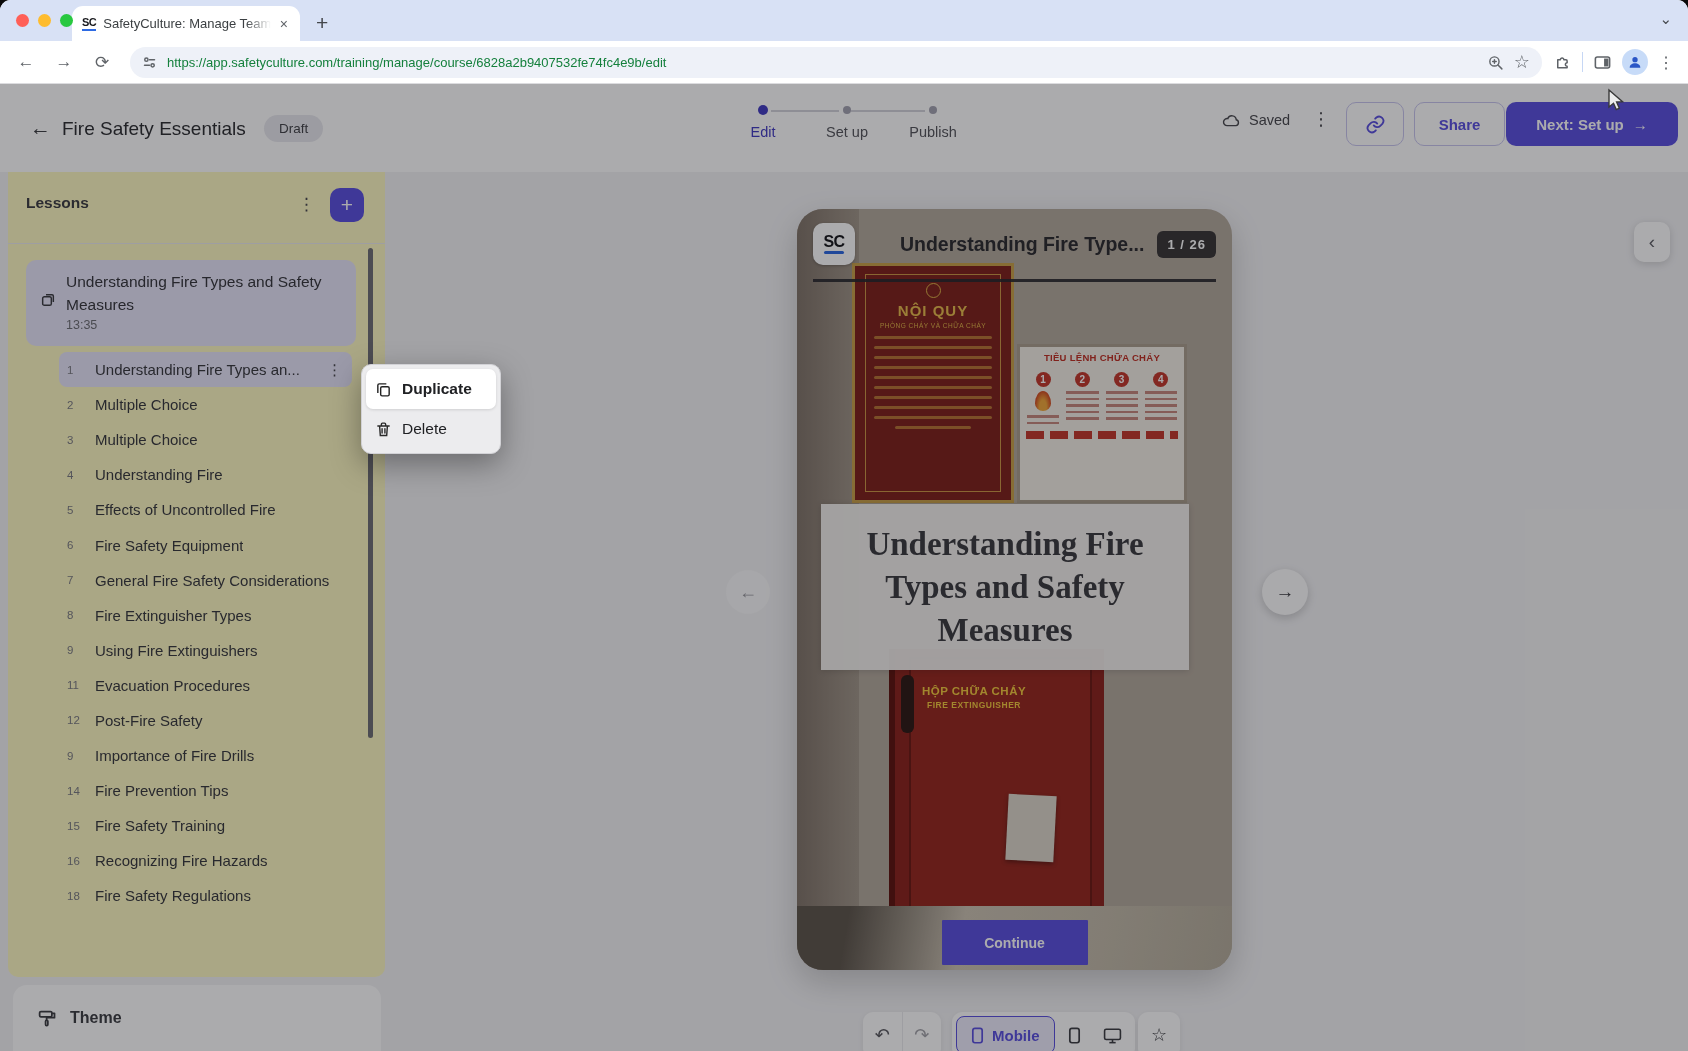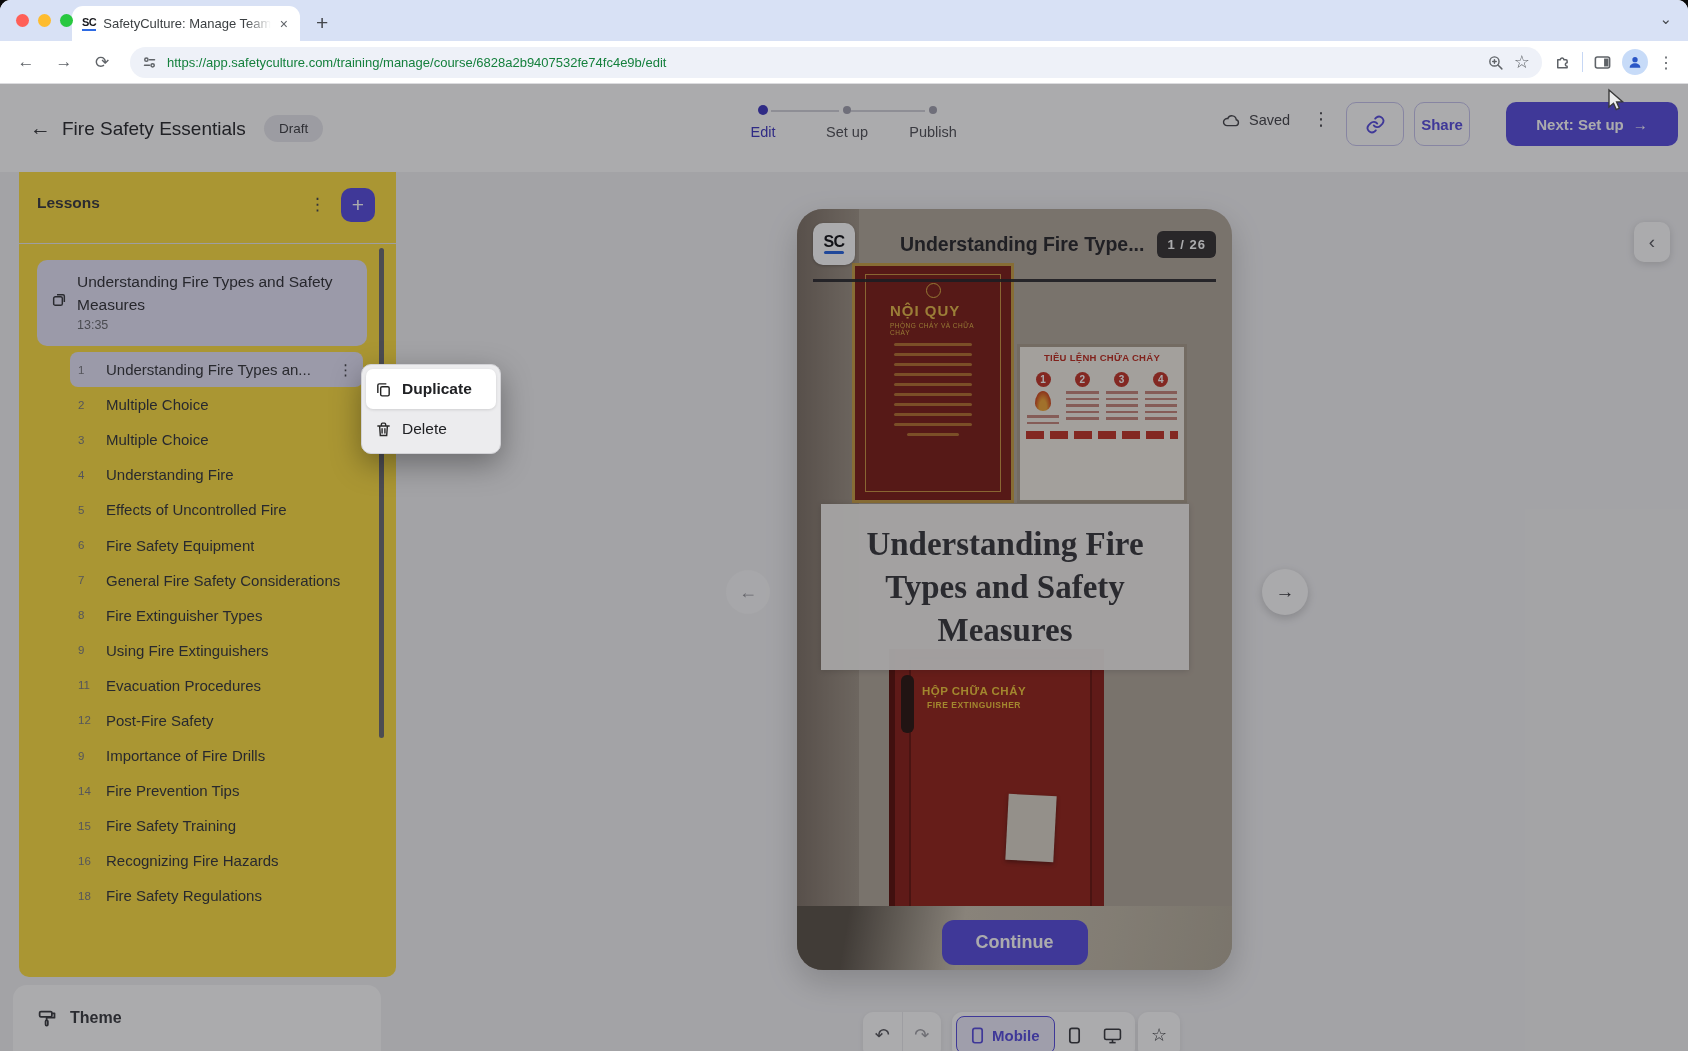--- a/index.html
+++ b/index.html
@@ -46,25 +46,25 @@
   .step-dot { position:absolute; border-radius:50%; }
   .step-line { position:absolute; top:3.5px; height:2px; background:#d3d3db; }
   .step-label { position:absolute; top:18px; transform:translateX(-50%); font-size:14.5px; color:#55565c; }
   .step-label.active { color:#443dc2; }
 
   .saved-wrap { position:absolute; left:1222px; top:28px; display:flex; align-items:center; gap:8px;
                 color:#4a4a4f; font-size:14.5px; }
   .hdr-kebab { position:absolute; left:1312px; top:24px; font-size:18px; color:#4a4a4f; letter-spacing:1px;}
   .btn { display:flex; align-items:center; justify-content:center; border-radius:10px; font-size:15px; font-weight:600; }
   .btn-link { position:absolute; left:1346px; top:18px; width:58px; height:44px; border:1.5px solid #c9c6ef; color:#5b51e0; background:#fff;}
-  .btn-share { position:absolute; left:1414px; top:18px; width:56px; height:44px; border:1.5px solid #c9c6ef; color:#5b51e0; background:#fff;}
+  .btn-share { position:absolute; left:1414px; top:18px; width:91px; height:44px; border:1.5px solid #c9c6ef; color:#5b51e0; background:#fff;}
   .btn-next { position:absolute; left:1506px; top:18px; width:172px; height:44px; background:#5b51e0; color:#fff; gap:9px; }
 
   
-  .sidebar { position:absolute; left:19px; top:88px; width:377px; height:805px; background:#fde047;
+  .sidebar { position:absolute; left:8px; top:88px; width:377px; height:805px; background:#fef9c3;
              overflow:hidden; border-radius:0 0 10px 10px; }
   .lessons-head { position:absolute; left:0; top:0; width:100%; height:72px; border-bottom:1px solid #ebebee; }
   .lessons-title { position:absolute; left:18px; top:22px; font-size:15.5px; font-weight:700; color:#3d3e43; }
   .lessons-kebab { position:absolute; left:290px; top:22px; font-size:17px; color:#4a4a4f; }
   .add-btn { position:absolute; left:322px; top:16px; width:34px; height:34px; background:#5b51e0; color:#fff;
              border-radius:10px; font-size:21px; display:flex; align-items:center; justify-content:center; }
   .lesson-card { position:absolute; left:18px; top:88px; width:330px; height:86px; background:#e7e5f9;
                  border-radius:10px; padding:10px 14px 0 14px; display:flex; gap:10px; }
   .lesson-card-icon { margin-top:22px; color:#3c3d42; }
   .lesson-card-title { font-size:15.5px; color:#37383d; line-height:23px; font-weight:500;}
@@ -84,21 +84,21 @@
                  border-radius:14px; display:flex; align-items:center; gap:12px; padding:0 0 14px 24px; }
   .theme-label { font-size:16px; font-weight:600; color:#3e3f44; }
 
   
   .phone { position:absolute; left:797px; top:125px; width:435px; height:761px; border-radius:26px;
            overflow:hidden; background:#b4aa9d; box-shadow:0 12px 32px rgba(0,0,0,0.18); }
   .photo-band-left { position:absolute; left:0; top:0; width:62px; height:100%;
                      background:linear-gradient(90deg,#81756a,#a2978a); }
   .poster-red { position:absolute; left:55px; top:54px; width:162px; height:240px; background:#7e221c;
                 border:3px solid #c9a24a; padding:8px 10px; }
-  .poster-red-inner { border:1px solid rgba(222,180,80,.8); height:100%; padding:6px 24px; }
+  .poster-red-inner { border:1px solid rgba(222,180,80,.8); height:100%; padding:6px 4px; text-align:center;}
   .poster-red-title { color:#e7bb4d; font-weight:700; font-size:15px; letter-spacing:1px; margin-top:4px;}
   .poster-red-sub { color:#e0b348; font-size:6.5px; margin-top:3px; letter-spacing:.5px;}
   .gold-line { height:3px; background:rgba(228,184,74,.55); margin:7px 4px 0 4px; border-radius:2px;}
   .poster-white { position:absolute; left:220px; top:135px; width:170px; height:159px; background:#f3efe5;
                   border:3px solid #ab9f8d; padding:5px 6px; }
   .poster-white-title { color:#bf2f24; font-weight:700; font-size:9.5px; text-align:center; letter-spacing:.3px;}
   .tl-cols { display:flex; gap:5px; margin-top:6px; }
   .tl-col { flex:1; text-align:center; }
   .tl-num { display:inline-block; width:15px; height:15px; border-radius:50%; background:#c2392c; color:#fff;
             font-size:10px; font-weight:700; line-height:15px; }
@@ -129,21 +129,21 @@
   .phone-title { flex:1; min-width:0; font-size:19.5px; font-weight:700; color:#2c2c30; white-space:nowrap; overflow:hidden;text-align:right;}
   .page-pill { background:rgba(30,30,34,.82); color:#fff; font-size:13px; font-weight:600; padding:6px 10px;
                border-radius:6px; flex:none; letter-spacing:1px;}
   .phone-progress { position:absolute; left:16px; right:16px; top:70px; height:3px; background:rgba(40,40,45,.9); }
 
   .slide-title-card { position:absolute; left:24px; top:295px; width:368px; height:166px; background:rgba(245,243,240,.97);
                       display:flex; align-items:center; justify-content:center; box-shadow:0 1px 6px rgba(0,0,0,.15);}
   .slide-title-text { font-family:"Liberation Serif", serif; font-size:33px; line-height:43px; font-weight:600;
                       color:#3c3c40; text-align:center; max-width:330px; }
   .continue-btn { position:absolute; left:50%; bottom:5px; transform:translateX(-50%); width:146px; height:45px;
-                  background:#5b51e0; border-radius:12px; color:#fff; font-size:18px; font-weight:700;
+                  background:#5b51e0; border-radius:1px; color:#fff; font-size:14px; font-weight:700;
                   display:flex; align-items:center; justify-content:center; }
 
   .nav-circle { position:absolute; border-radius:50%; display:flex; align-items:center; justify-content:center; }
   .nav-prev { left:726px; top:486px; width:44px; height:44px; background:rgba(252,252,252,.65); color:#98989e; font-size:18px;}
   .nav-next { left:1262px; top:485px; width:46px; height:46px; background:#fdfdfd; color:#37373c; font-size:19px;
               box-shadow:0 3px 10px rgba(0,0,0,.18);}
   .collapse-btn { position:absolute; left:1634px; top:138px; width:36px; height:40px; background:#fff; border-radius:10px;
                   box-shadow:0 2px 8px rgba(0,0,0,.15); display:flex; align-items:center; justify-content:center;
                   color:#5f6066; font-size:19px; }
 

